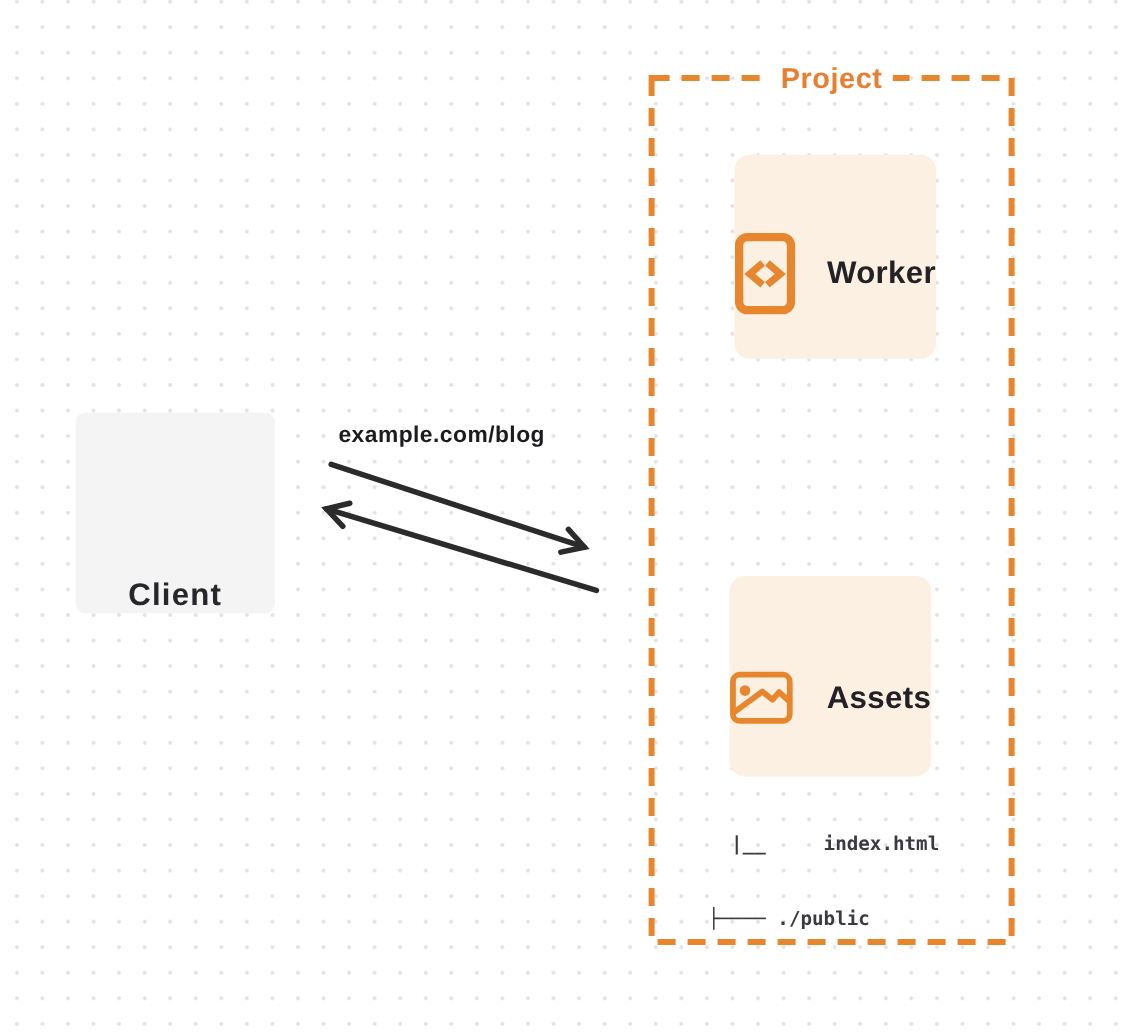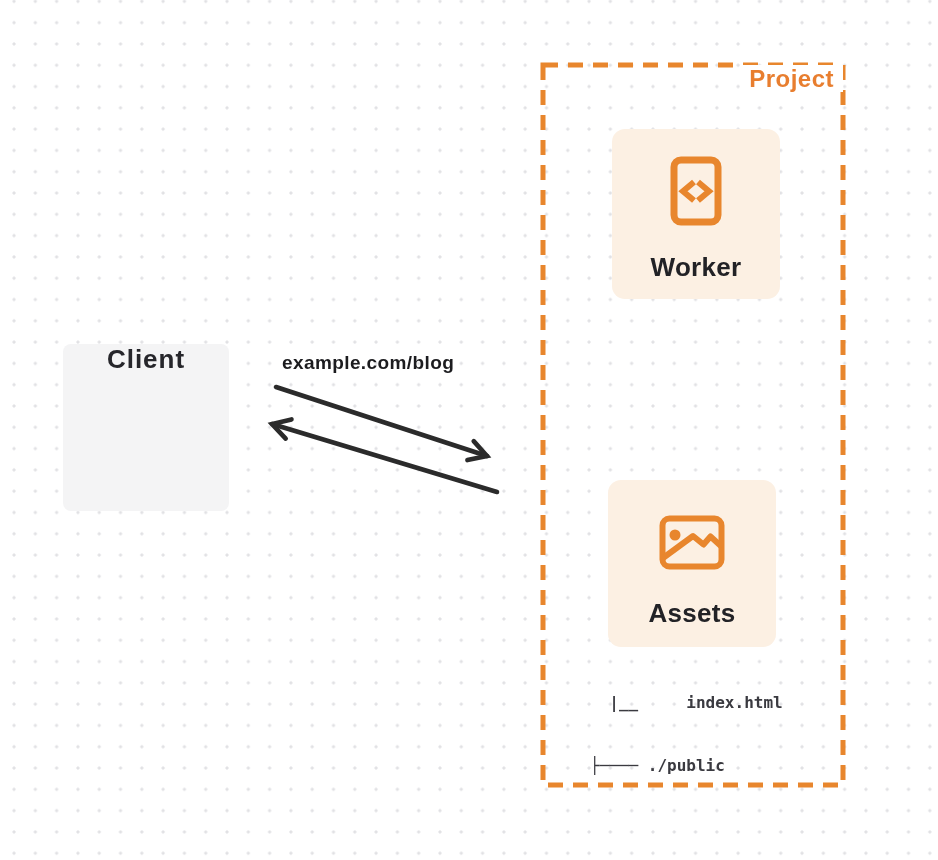--- a/index.html
+++ b/index.html
@@ -13,48 +13,48 @@
     background-size: 21.3px 21.3px;
     background-position: 3.4px -9.3px;
     font-family: "Liberation Sans", "DejaVu Sans", sans-serif;
   }
   .overlay-svg { position: absolute; left: 0; top: 0; z-index: 1; }
 
   .client-box {
     position: absolute; left: 63px; top: 344px;
     width: 166px; height: 167px;
     background: #f4f4f5; border-radius: 8px;
-    display: flex; align-items: flex-start; justify-content: center;
+    display: flex; align-items: flex-end; justify-content: center;
     z-index: 2;
   }
   .client-label {
     font-size: 26px; font-weight: 700; color: #26262b; letter-spacing: 1px;
   }
 
   .url-label {
     position: absolute; left: 282px; top: 340px;
     font-size: 19px; font-weight: 700; color: #1c1c1f; letter-spacing: 0.4px;
     z-index: 2;
     margin-top: 12px;
   }
 
   .project-label-wrap {
     position: absolute; left: 543px; top: 52px; width: 300px;
-    text-align: right; z-index: 3; margin-top: 13px;
+    text-align: center; z-index: 3;
   }
   .project-label {
     display: inline-block; background: #ffffff; padding: 0 9px;
     font-size: 24px; font-weight: 700; color: #e87e2f; letter-spacing: 0.5px;
     line-height: 27px;
   }
 
   .card {
     position: absolute; width: 168px; box-sizing: border-box;
     background: #fcf0e3; border-radius: 13px;
-    display: flex; flex-direction: column; align-items: center;
+    display: flex; flex-direction: row; align-items: center;
     z-index: 2;
   }
   .worker-card { left: 612px; top: 129px; height: 170px; padding-top: 27px; gap: 26px; }
   .assets-card { left: 608px; top: 480px; height: 167px; padding-top: 35px; gap: 28px; }
   .card-label { font-size: 26px; font-weight: 700; color: #222226; letter-spacing: 0.3px; }
 
   .file-tree {
     position: absolute; left: 590px; top: 650px;
     font-family: "DejaVu Sans Mono", "Liberation Mono", monospace;
     font-size: 16px; line-height: 21px; font-weight: 700;

